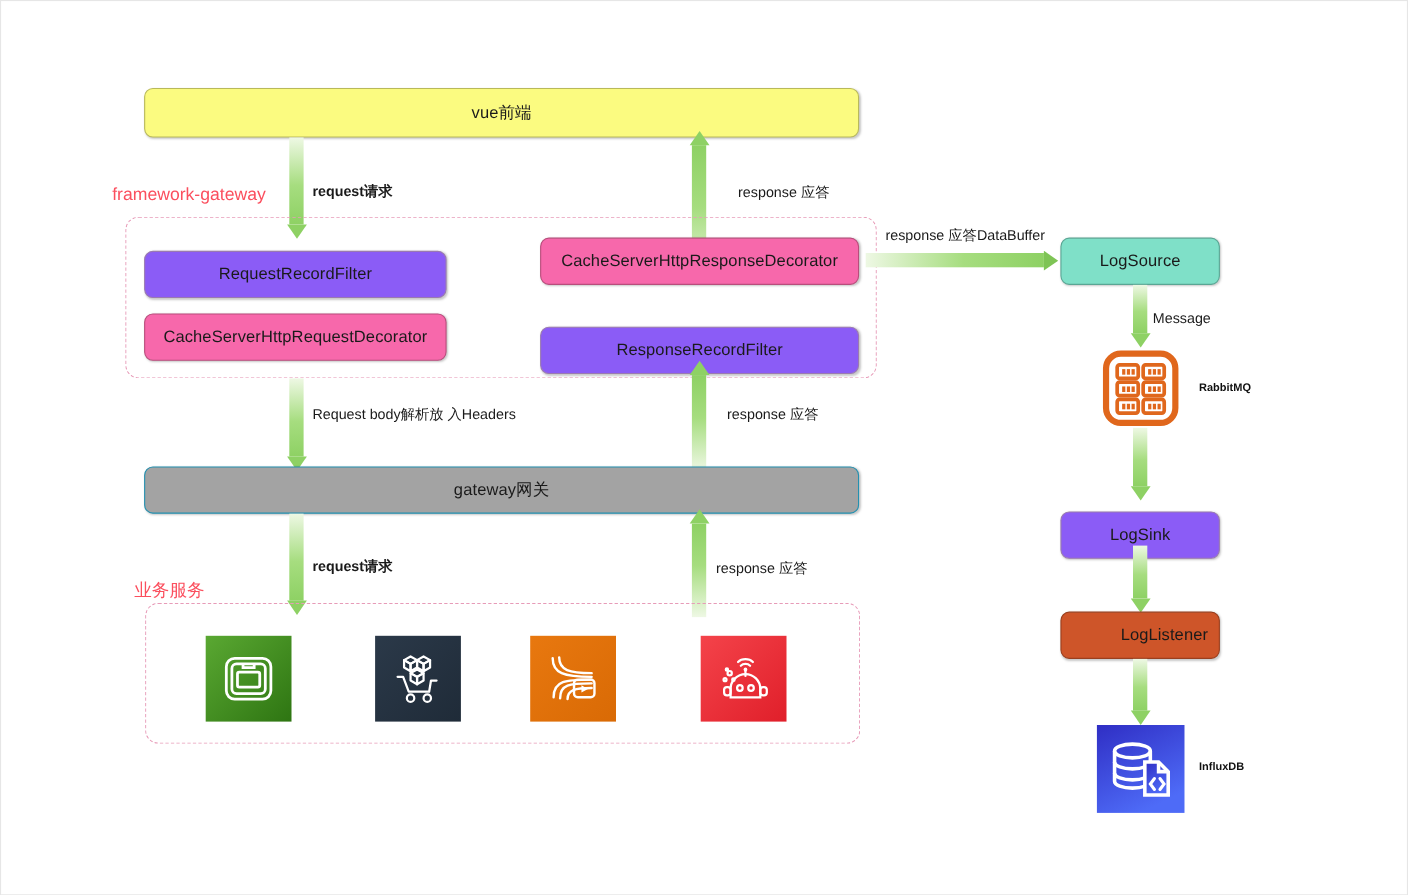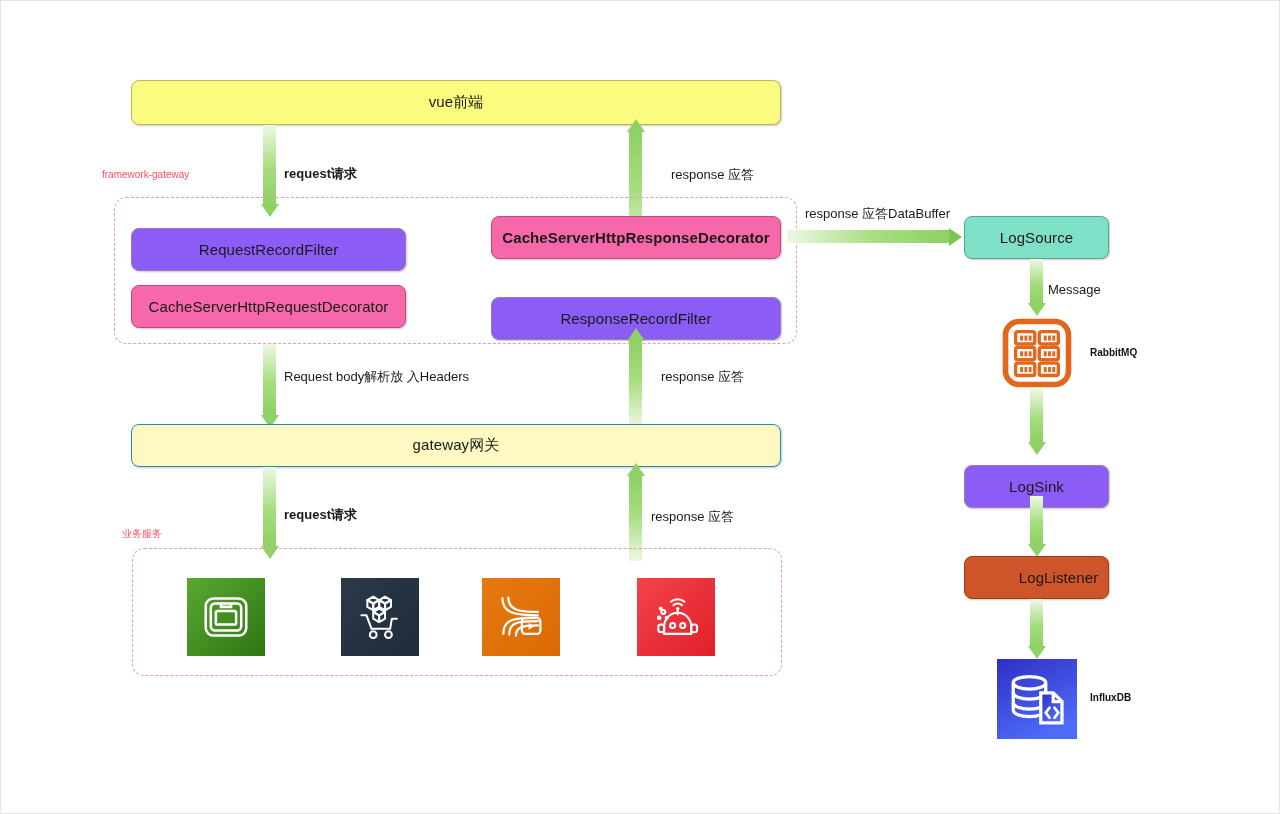--- a/index.html
+++ b/index.html
@@ -29,36 +29,36 @@
     justify-content: center;
     font-size: 15px;
     color: #1a1a1a;
     text-align: center;
     box-shadow: 1px 1px 2px rgba(0,0,0,0.22);
     letter-spacing: .1px;
   }
   .node.yellow  { background: #fbfb80; border-color: #b9b95a; }
   .node.purple  { background: #8b5cf6; border-color: #9a7ab0; margin-top: 12px; }
   .node.pink    { background: #f768ab; border-color: #b94d7c; }
-  .node.cyan    { background: #fef9c3; border-color: #2390b0; }
+  .node.cyan    { background: #a3a3a3; border-color: #2390b0; }
   .node.teal    { background: #7fe0c8; border-color: #5aa694; }
   .node.brown   { background: #ce5529; border-color: #9a3f1e; padding-left: 44px; }
 
   
   .group-frame {
     position: absolute;
     box-sizing: border-box;
     border: 1.5px dashed #e79bb8;
     border-radius: 12px;
     background: transparent;
   }
   .group-label {
     position: absolute;
     color: #fb4f5e;
-    font-size: 10px;
+    font-size: 16px;
     white-space: nowrap;
   }
 
   
   .edge-label {
     position: absolute;
     font-size: 13px;
     color: #1a1a1a;
     white-space: nowrap;
   }
@@ -169,21 +169,21 @@
 
   <div class="group-label" style="left:101px; top:168px;">framework-gateway</div>
   <div class="group-frame" style="left:113px; top:196px; width:683px; height:147px;"></div>
 
   <div class="node purple" style="left:130px; top:215px; width:275px; height:43px;">
     <span>RequestRecordFilter</span>
   </div>
   <div class="node pink" style="left:130px; top:284px; width:275px; height:43px;">
     <span>CacheServerHttpRequestDecorator</span>
   </div>
-  <div class="node pink" style="left:490px; top:215px; width:290px; height:43px;font-weight:bold;">
+  <div class="node pink" style="left:490px; top:215px; width:290px; height:43px;">
     <span>CacheServerHttpResponseDecorator</span>
   </div>
   <div class="node purple" style="left:490px; top:284px; width:290px; height:43px;">
     <span>ResponseRecordFilter</span>
   </div>
 
   <div class="arrow-h right" style="left:786px; top:229px; width:175px; height:13px;">
     <div class="shaft" style="width:162px;"></div>
     <div class="head"></div>
   </div>

